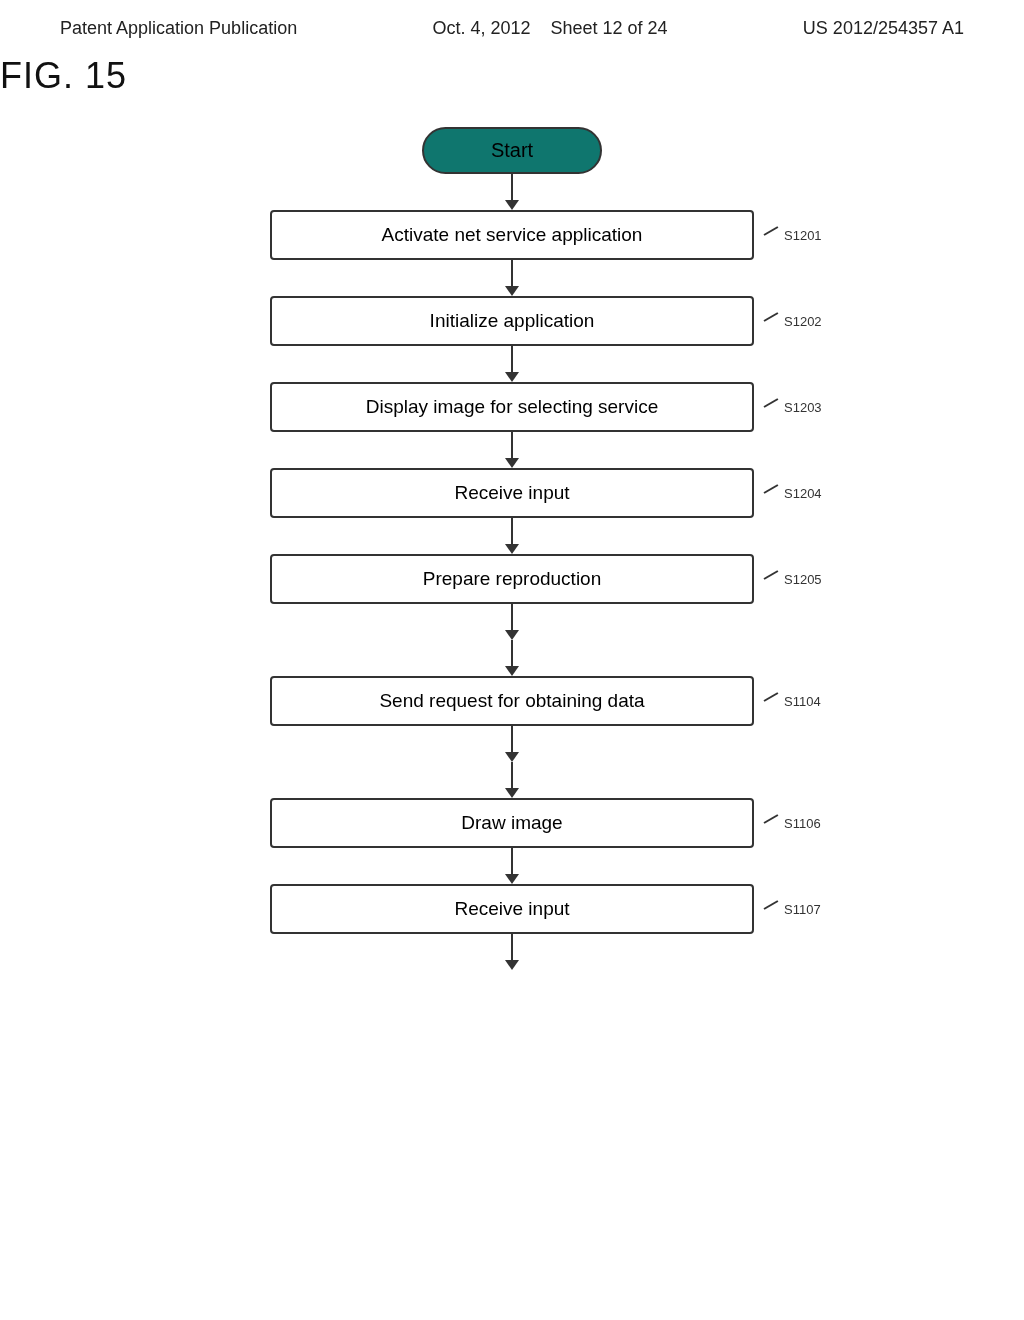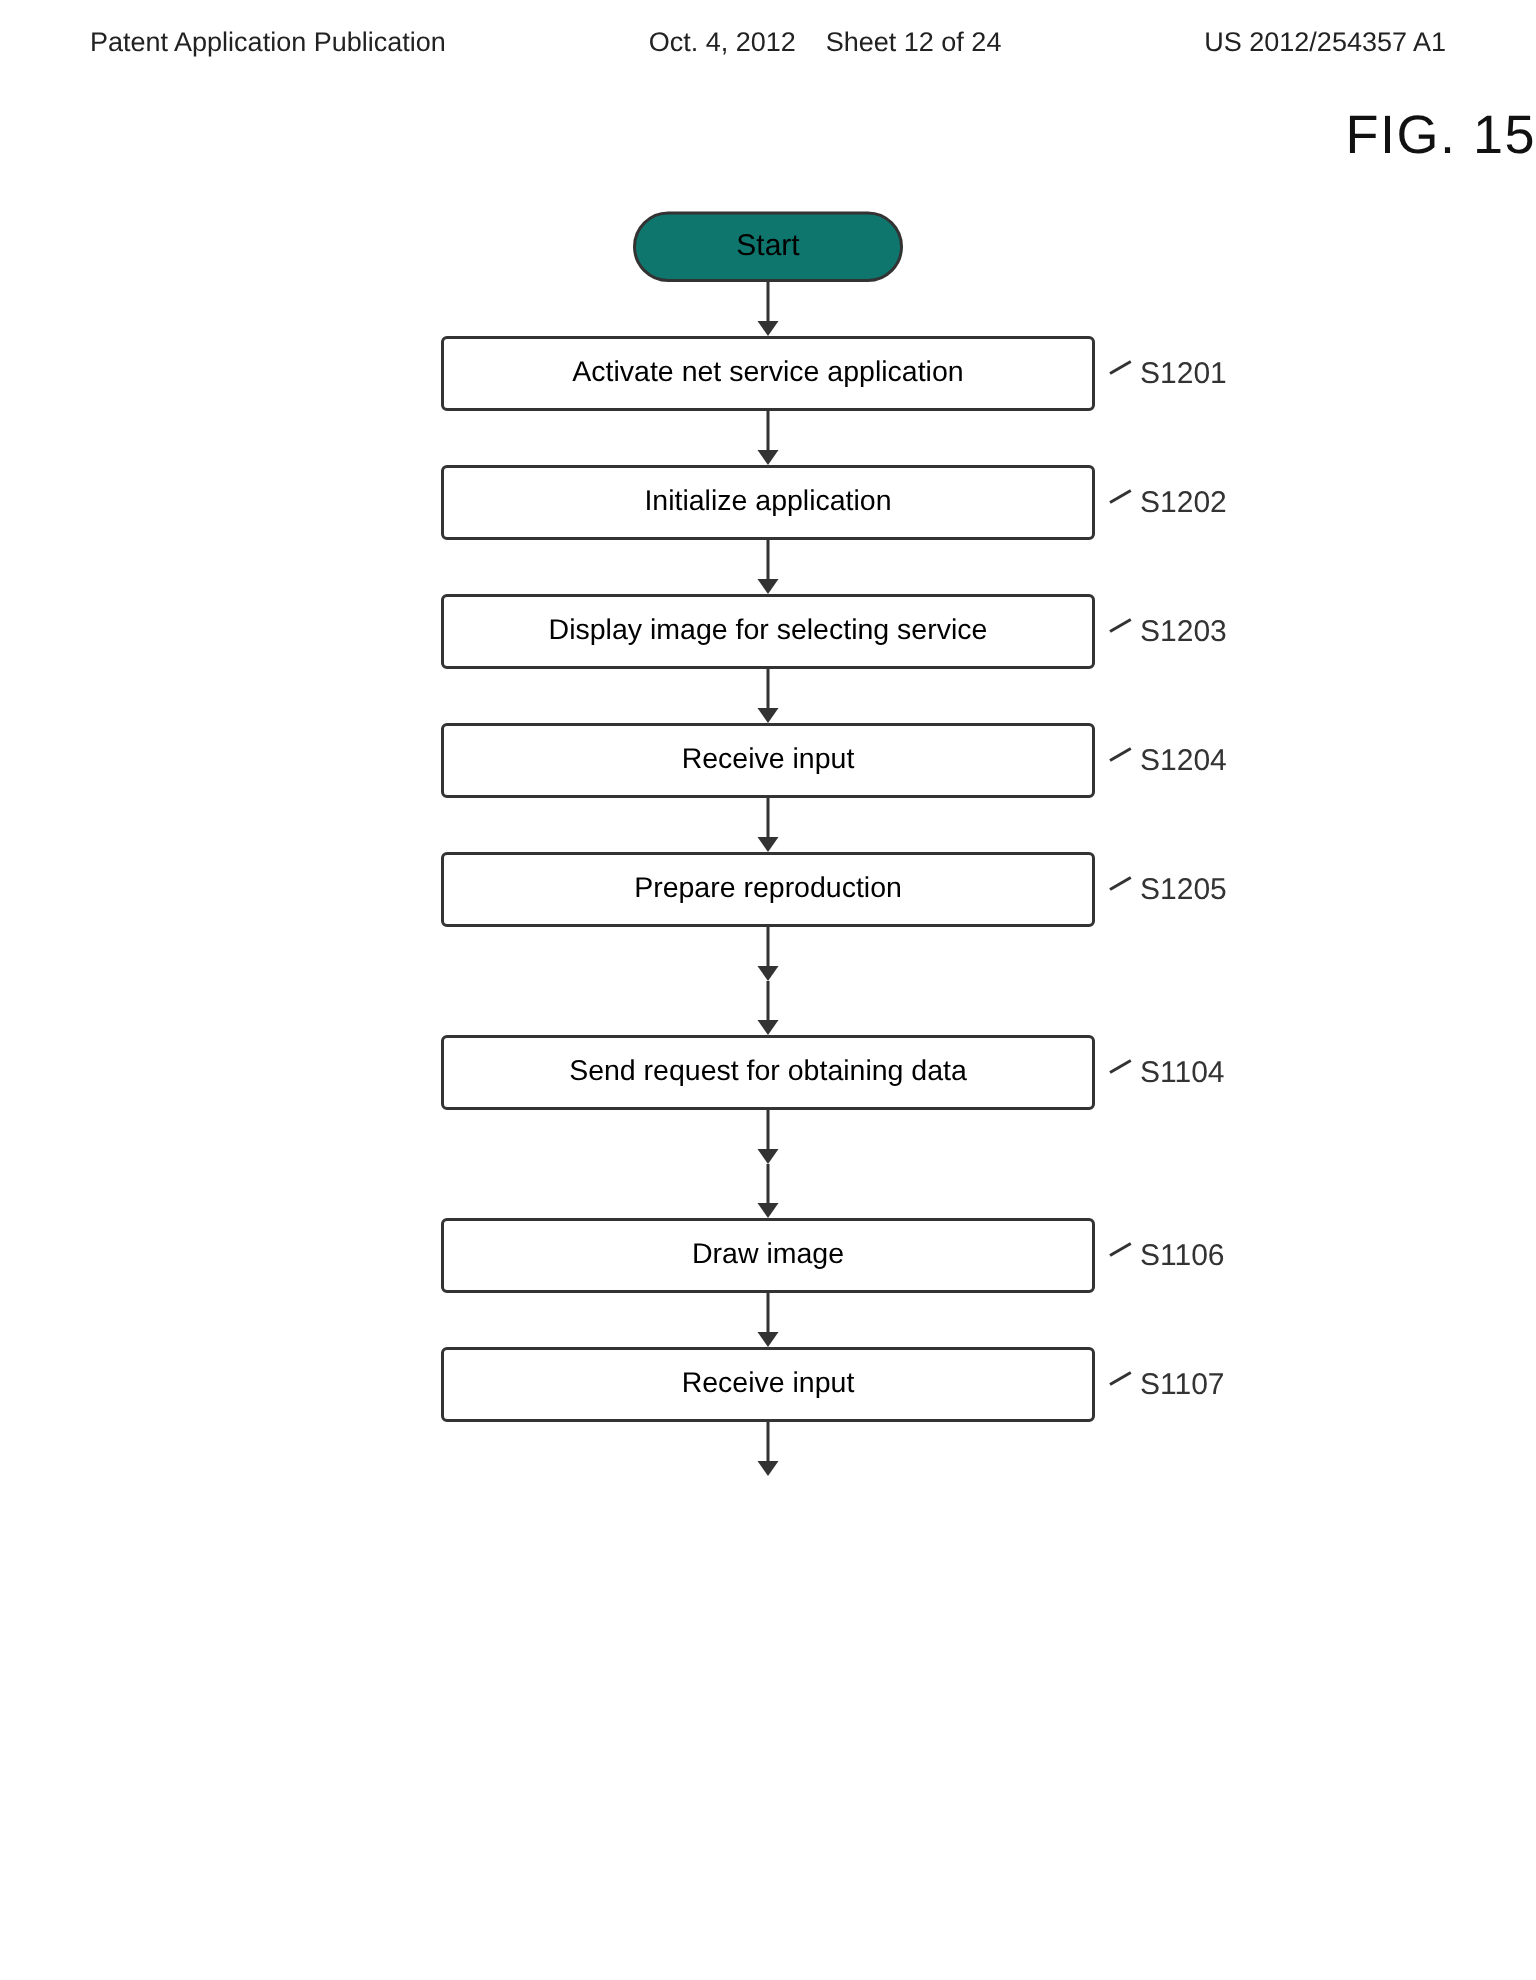--- a/index.html
+++ b/index.html
@@ -15,25 +15,25 @@
     .header {
       display: flex;
       justify-content: space-between;
       align-items: center;
       padding: 18px 60px 0 60px;
       font-size: 18px;
       color: #222;
     }
 
     .fig-title {
-      text-align: right;
+      text-align: left;
       font-size: 36px;
       font-weight: normal;
       letter-spacing: 1px;
-      margin-top: 30px;
+      margin-top: 16px;
       color: #111;
     }
 
     .flowchart {
       display: flex;
       flex-direction: column;
       align-items: center;
       margin-top: 30px;
       position: relative;
     }
@@ -51,21 +51,21 @@
       z-index: 2;
     }
 
     
     .process {
       border: 2px solid #333;
       border-radius: 4px;
       padding: 12px 20px;
       font-size: 19px;
       background: #fff;
-      width: 436px;
+      width: 484px;
       text-align: center;
       position: relative;
       z-index: 2;
     }
 
     
     .arrow {
       display: flex;
       flex-direction: column;
       align-items: center;
@@ -110,21 +110,21 @@
       display: inline-block;
       width: 16px;
       height: 2px;
       background: #333;
       margin-right: 4px;
       transform: rotate(-30deg);
       transform-origin: left center;
     }
 
     .step-label-text {
-      font-size: 20px;
+      font-size: 13px;
     }
   </style>
 </head>
 <body>
 
 <div class="header">
   <span>Patent Application Publication</span>
   <span>
     <span>Oct. 4, 2012</span>&nbsp;&nbsp;&nbsp;
     <span>Sheet 12 of 24</span>

